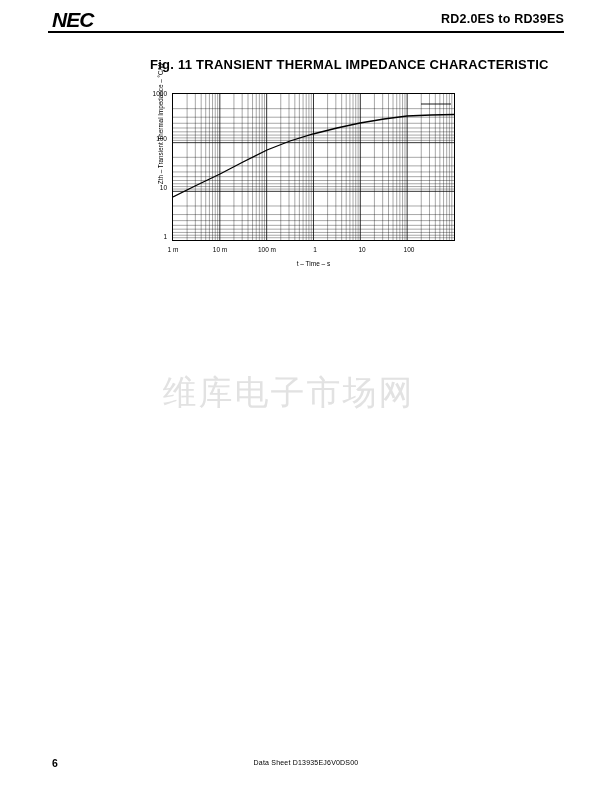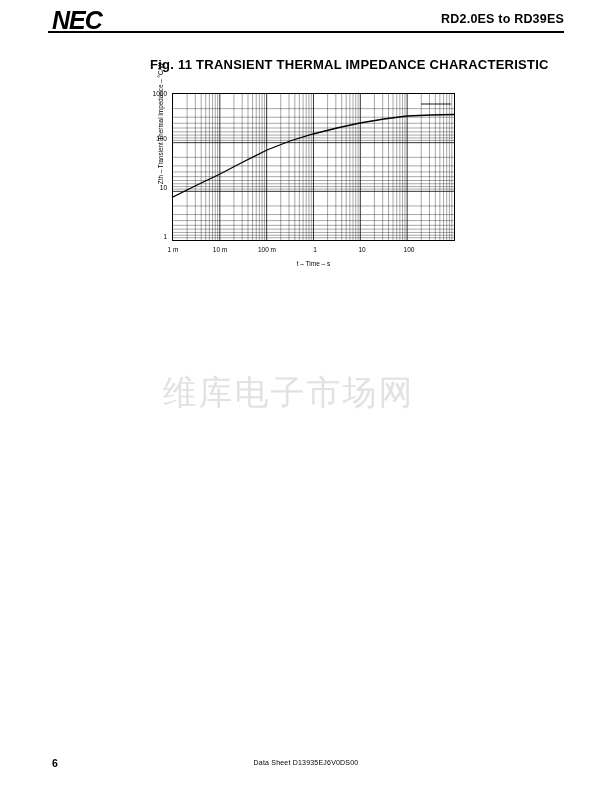--- a/index.html
+++ b/index.html
@@ -24,21 +24,21 @@
     width: 516px;
     height: 26px;
   }
   #nec-logo {
     position: absolute;
     left: 4px;
     top: 0px;
     font-family: "Liberation Sans", sans-serif;
     font-weight: bold;
     font-style: italic;
-    font-size: 25px;
+    font-size: 21px;
     letter-spacing: -1px;
     line-height: 20px;
   }
   #header-rule {
     position: absolute;
     left: 0px;
     top: 21px;
     width: 516px;
     height: 2.2px;
     background: #000;

